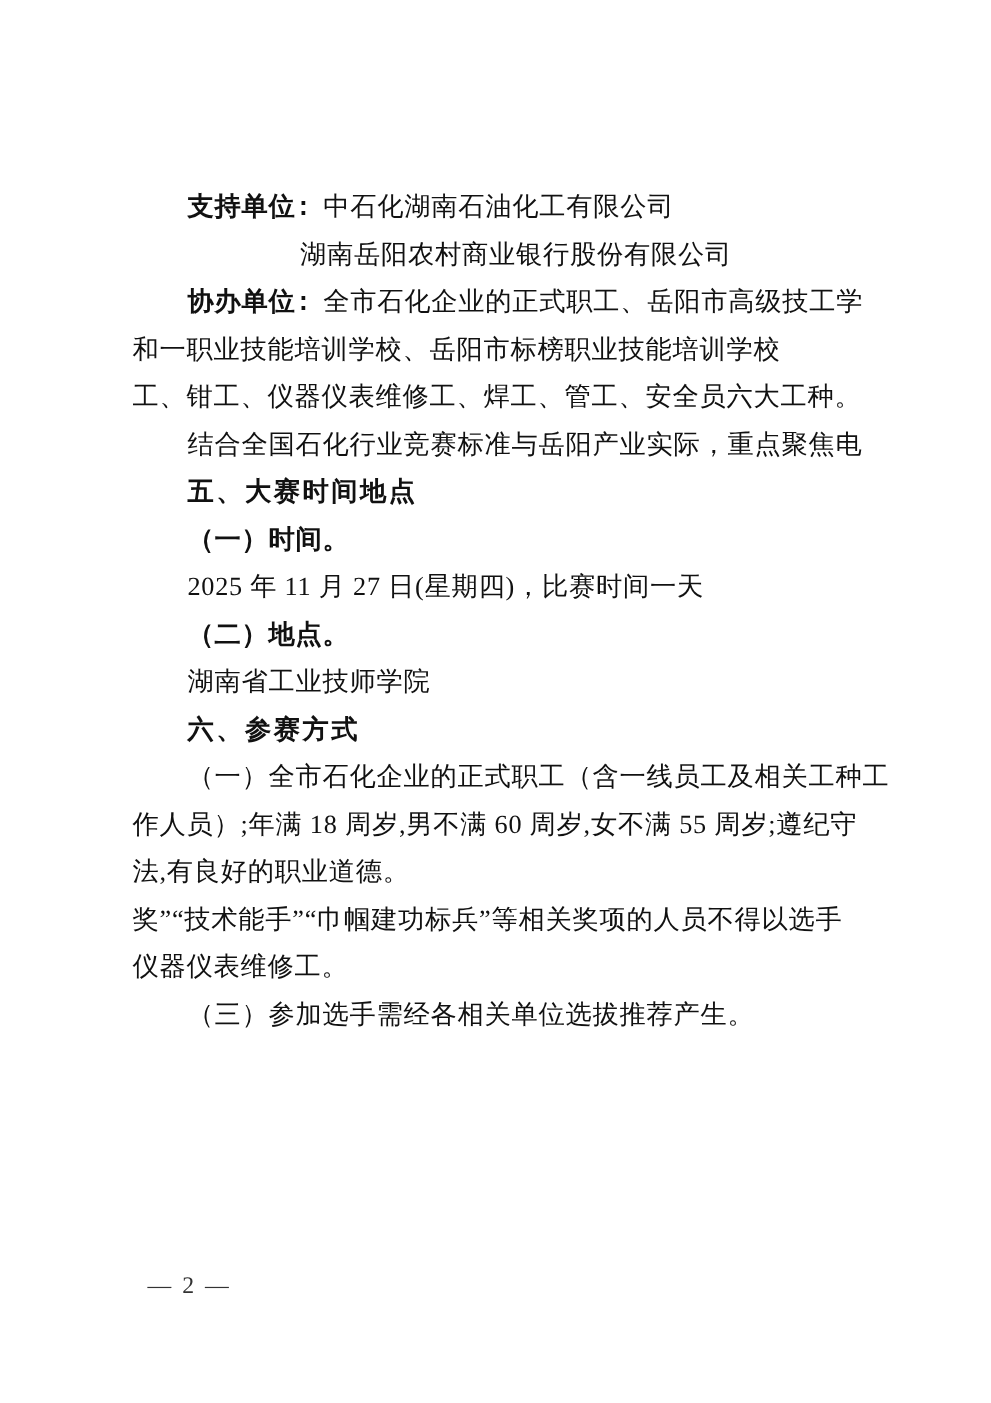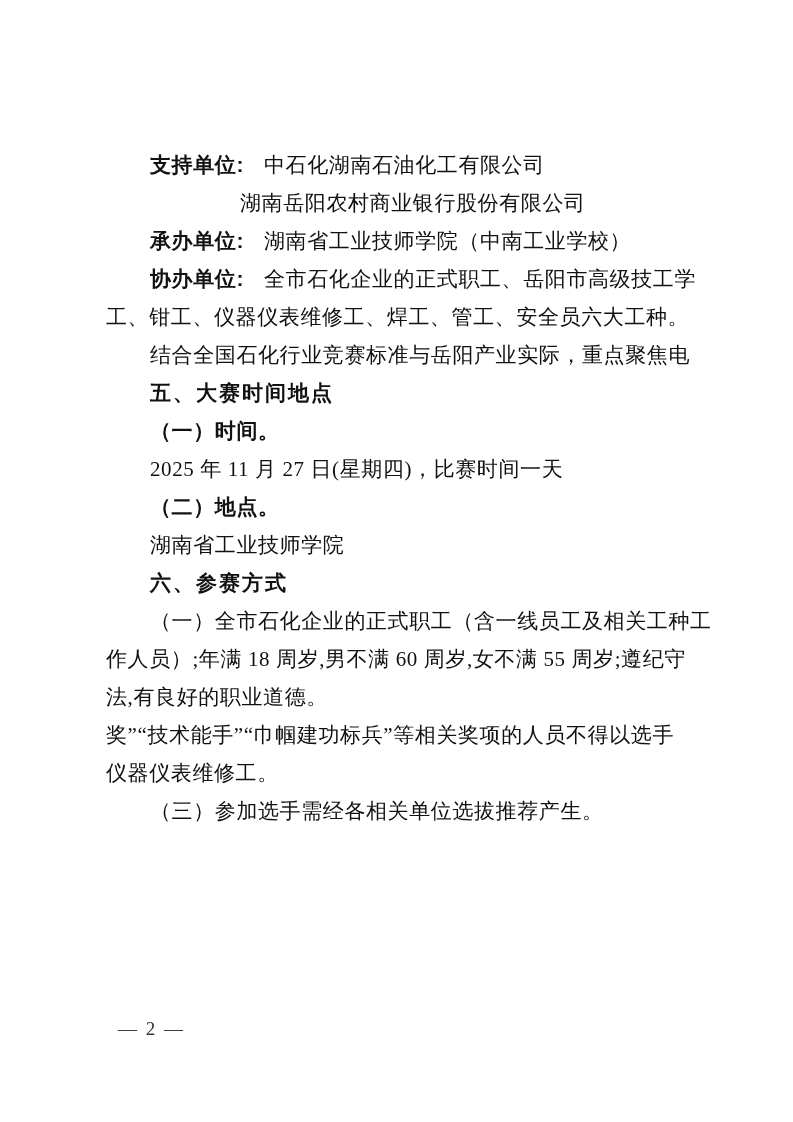--- a/index.html
+++ b/index.html
@@ -28,22 +28,22 @@
     font-size: 21px;
     letter-spacing: 0.6px;
     white-space: nowrap;
   }
   .indent-0 { padding-left: 0; }
   .indent-1 { padding-left: 44px; }
   .indent-2 { padding-left: 134px; }
   .line-label:empty { display: none; }
   .line-label {
     font-weight: 700;
-    margin-right: 20px;
-    font-family: Liberation Sans, sans-serif;
+    margin-right: 9px;
+    font-family: Liberation Mono, monospace;
   }
   .style-heading-hei .line-text {
     font-weight: 700;
     font-family: "Liberation Sans", sans-serif;
     letter-spacing: 2px;
   }
   .style-heading-kai .line-text {
     font-weight: 700;
   }
   .footer {
@@ -57,22 +57,22 @@
     letter-spacing: 2px;
   }
 </style>
 </head>
 <body>
 
 <div class="page">
   <div class="content" id="content">
       <div class="line indent-1 style-label"><span class="line-label">支持单位:</span><span class="line-text">中石化湖南石油化工有限公司</span></div>
       <div class="line indent-2 style-body"><span class="line-text">湖南岳阳农村商业银行股份有限公司</span></div>
-      <div class="line indent-1 style-label"><span class="line-label">承办单位:</span><span class="line-text">湖南省工业技师学院（中南工业学校）</span></div>
       <div class="line indent-1 style-label"><span class="line-label">协办单位:</span><span class="line-text">全市石化企业的正式职工、岳阳市高级技工学</span></div>
+      <div class="line indent-0 style-body"><span class="line-text">和一职业技能培训学校、岳阳市标榜职业技能培训学校</span></div>
       <div class="line indent-0 style-body"><span class="line-text">工、钳工、仪器仪表维修工、焊工、管工、安全员六大工种。</span></div>
       <div class="line indent-1 style-body"><span class="line-text">结合全国石化行业竞赛标准与岳阳产业实际，重点聚焦电</span></div>
       <div class="line indent-1 style-heading-hei"><span class="line-text">五、大赛时间地点</span></div>
       <div class="line indent-1 style-heading-kai"><span class="line-text">（一）时间。</span></div>
       <div class="line indent-1 style-body"><span class="line-text">2025 年 11 月 27 日(星期四)，比赛时间一天</span></div>
       <div class="line indent-1 style-heading-kai"><span class="line-text">（二）地点。</span></div>
       <div class="line indent-1 style-body"><span class="line-text">湖南省工业技师学院</span></div>
       <div class="line indent-1 style-heading-hei"><span class="line-text">六、参赛方式</span></div>
       <div class="line indent-1 style-body"><span class="line-text">（一）全市石化企业的正式职工（含一线员工及相关工种工</span></div>
       <div class="line indent-0 style-body"><span class="line-text">作人员）;年满 18 周岁,男不满 60 周岁,女不满 55 周岁;遵纪守</span></div>

